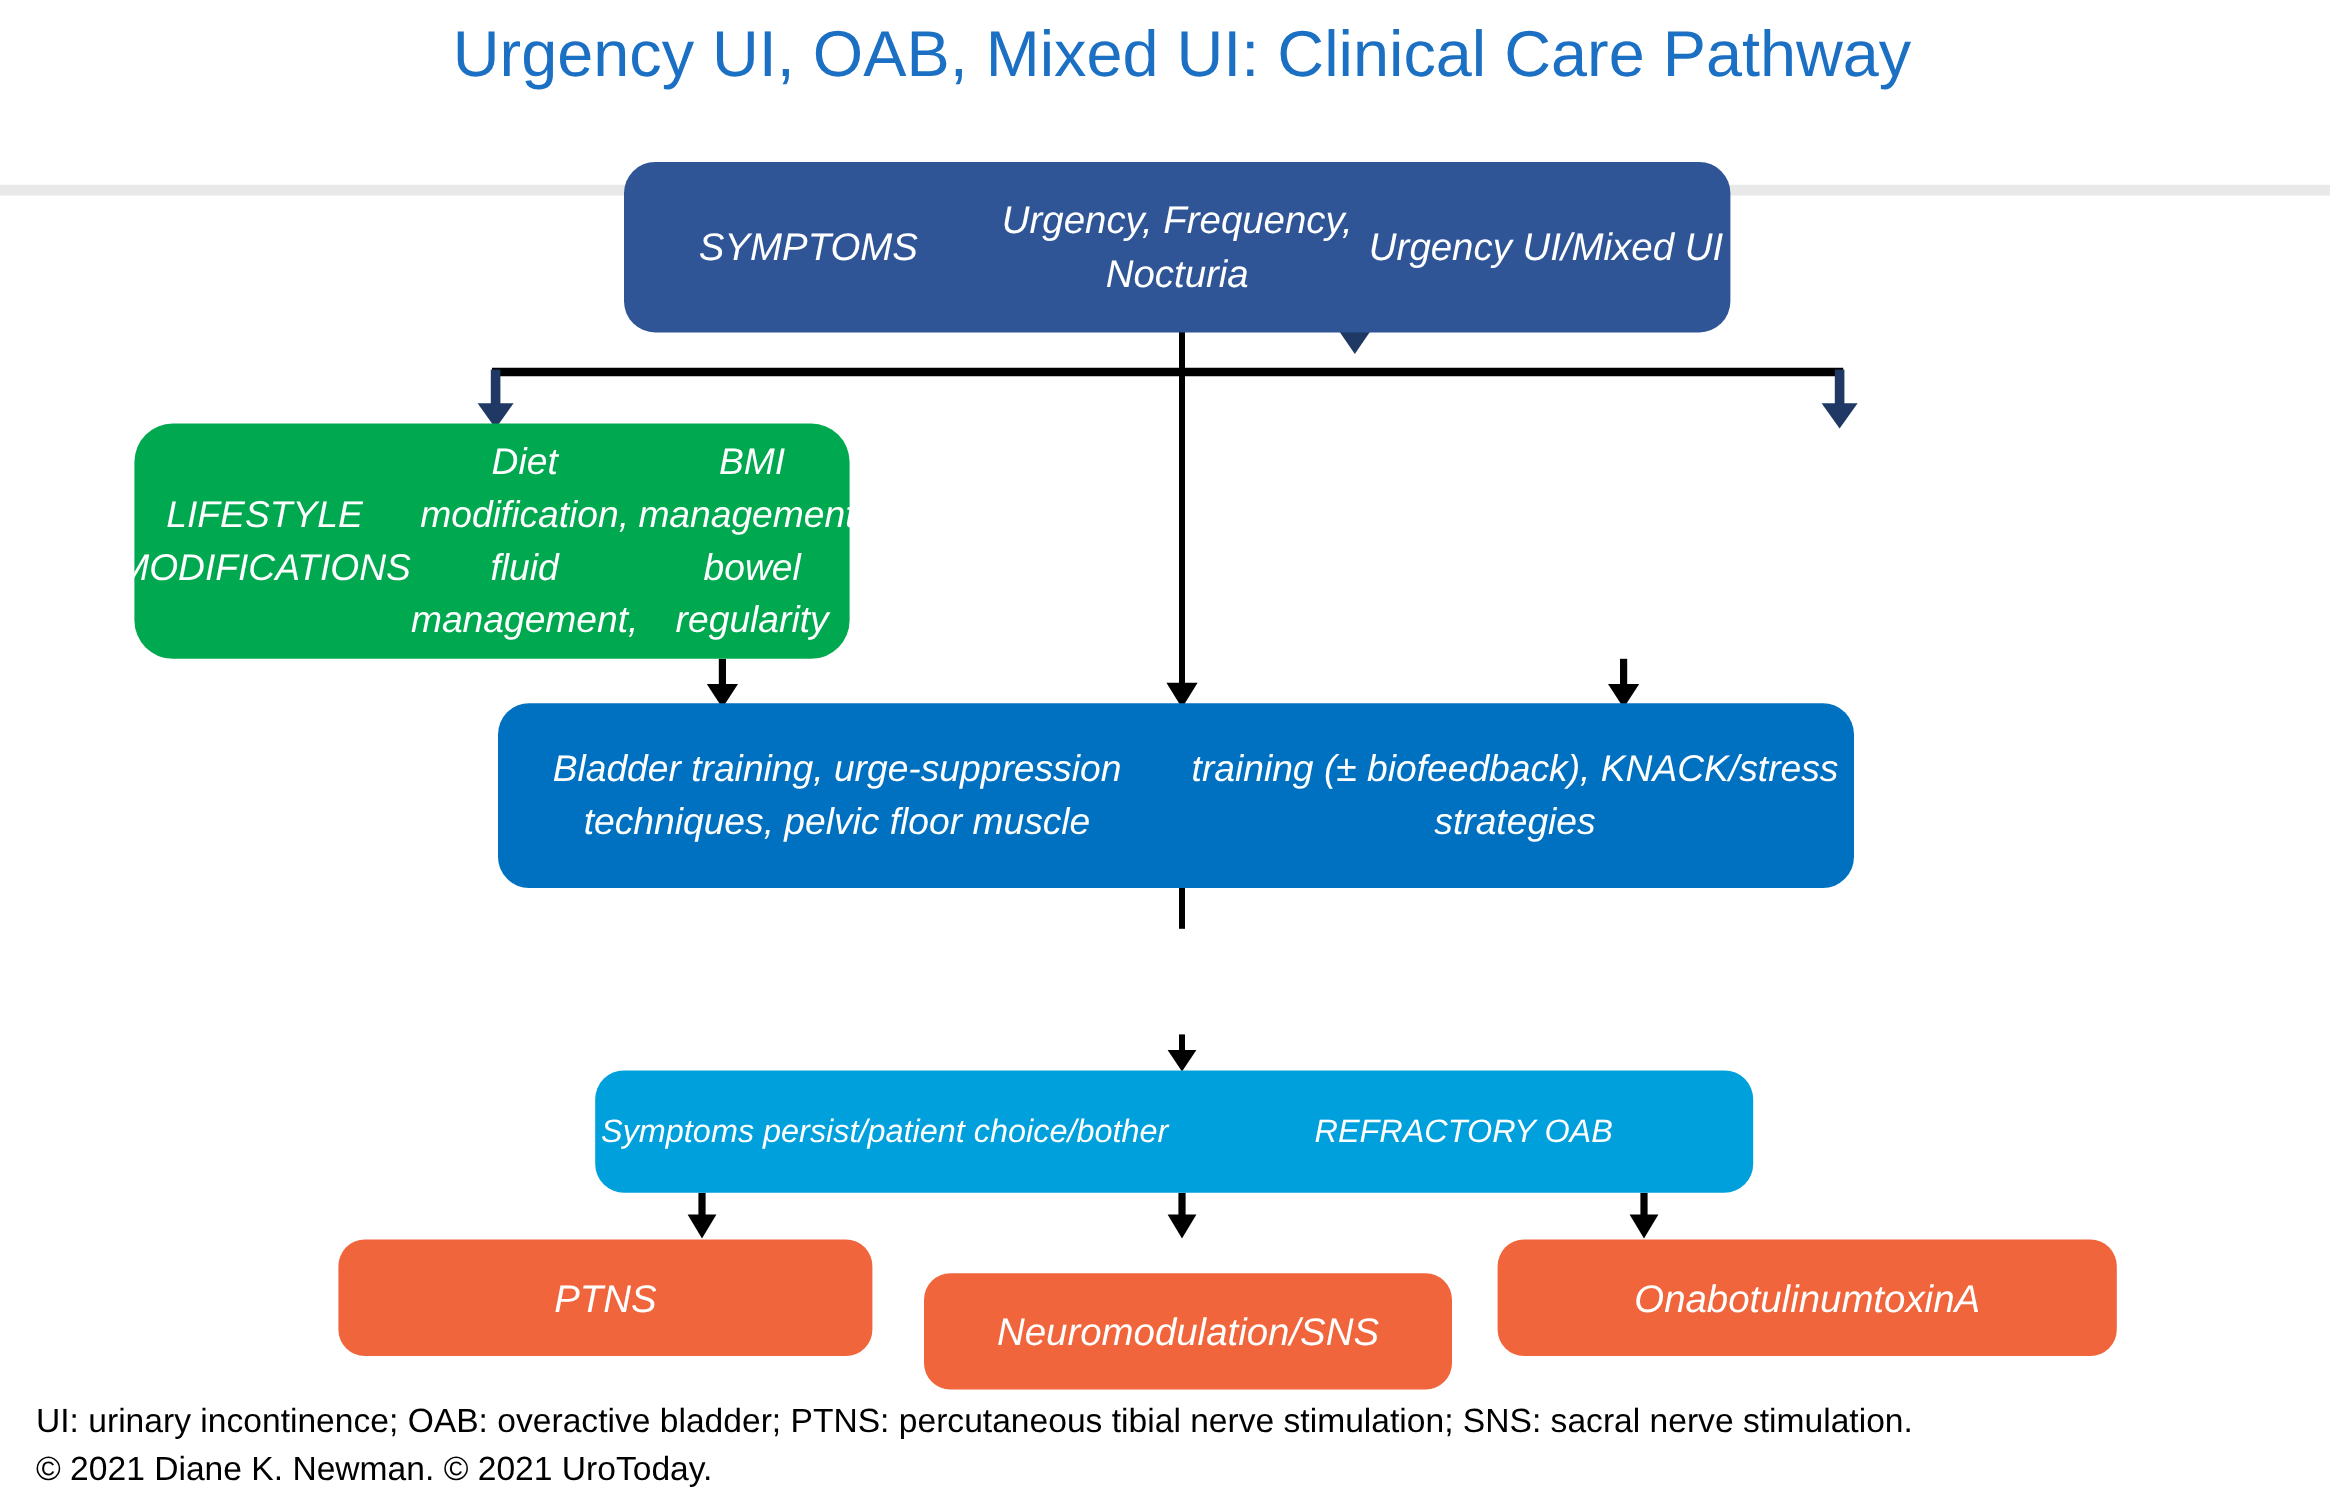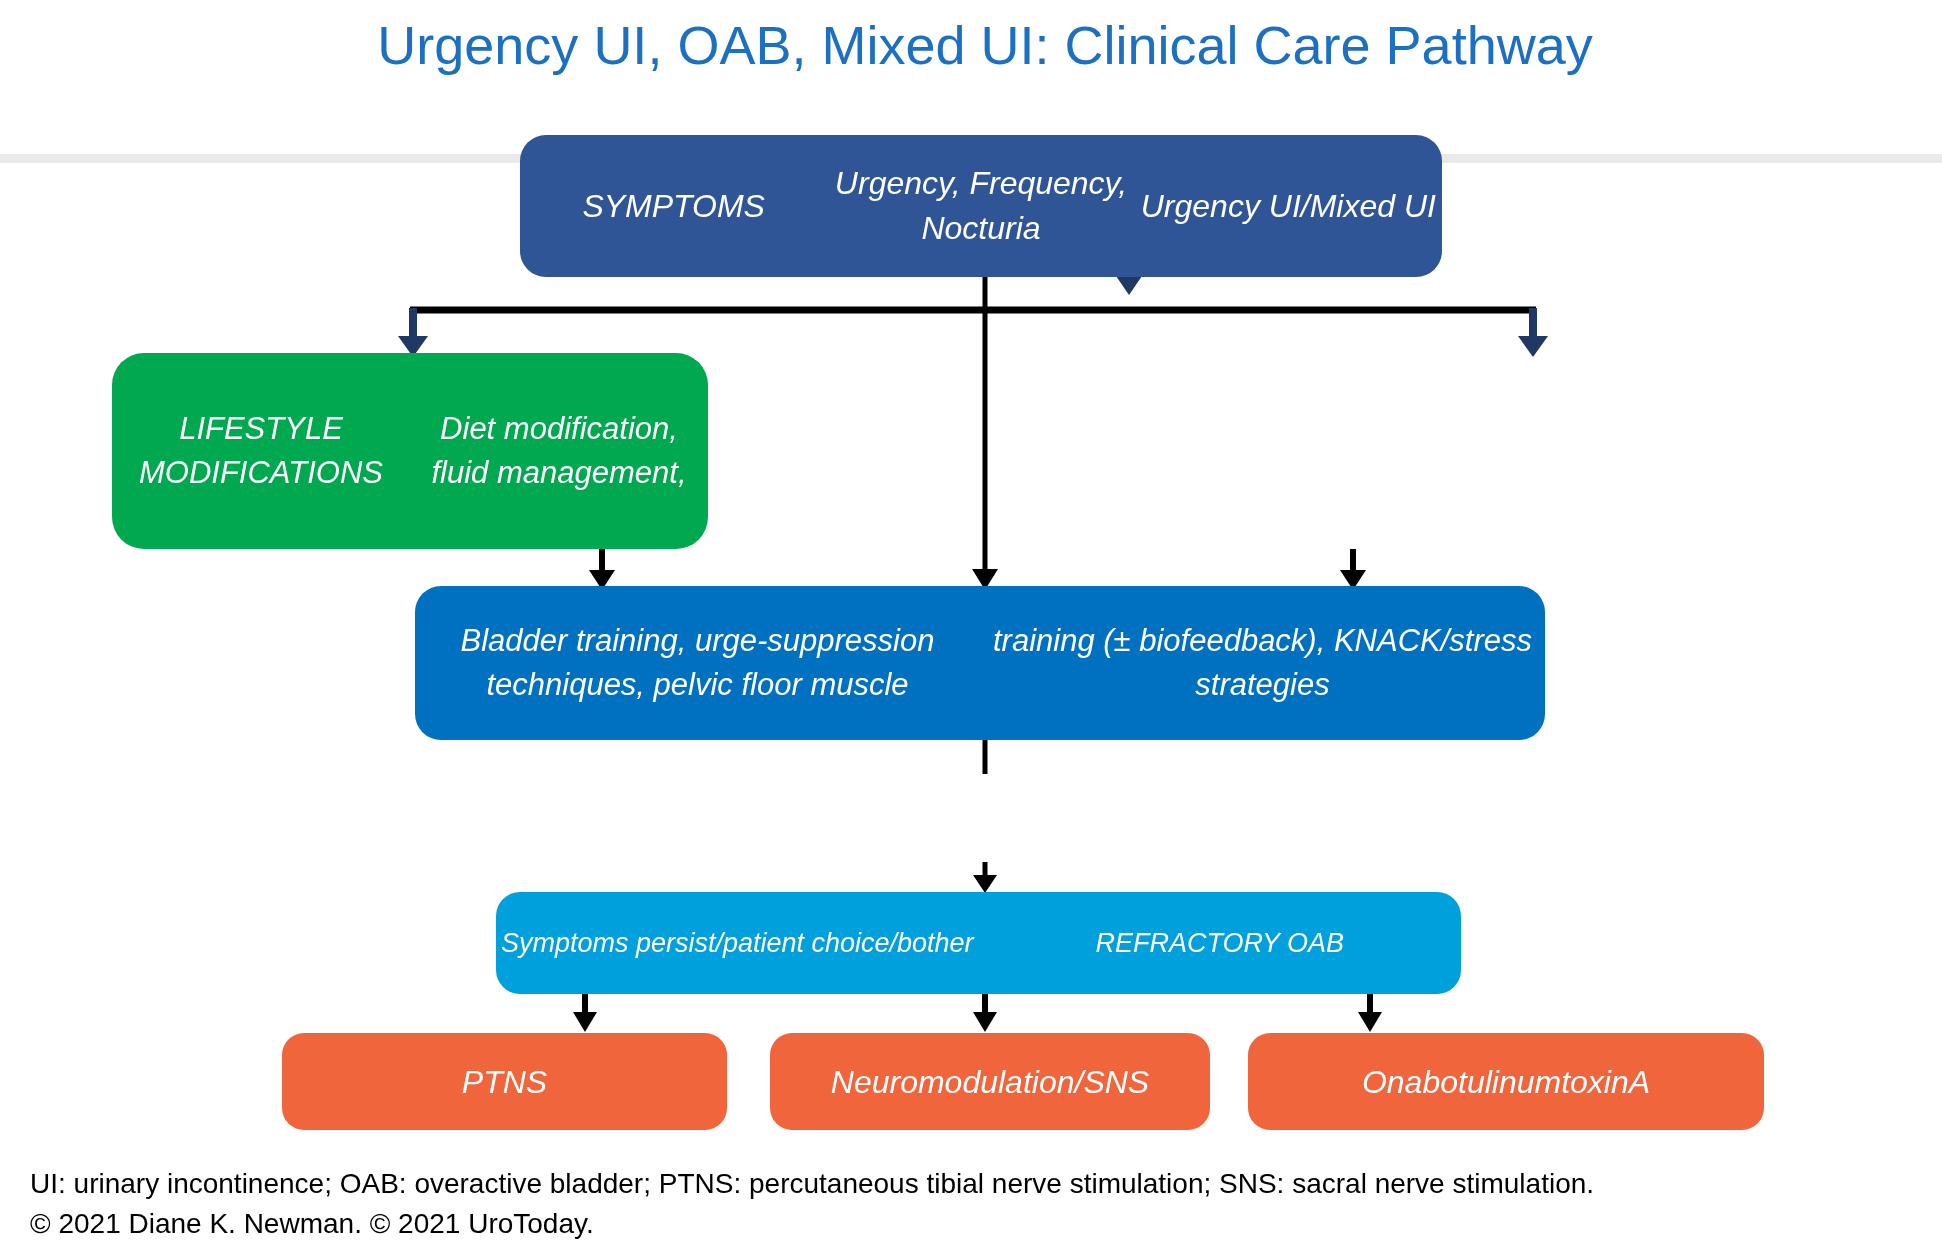--- a/index.html
+++ b/index.html
@@ -39,21 +39,21 @@
     position:absolute; z-index:2; left:385px; top:778px; width:1200px; text-align:center;
     color:var(--text-black); font-size:33px; line-height:41px;
   }
 
   .node-refractory { left:496px;  top:892px; width:965px;  height:102px; background:var(--cyan);   border-radius:24px; }
   .node-refractory .ln { font-size:27px; line-height:44px; }
 
   .node-orange { top:1033px; height:97px; background:var(--orange); border-radius:22px; }
   .node-orange .ln { font-size:32px; line-height:36px;text-align:center; }
   .node-ptns  { left:282px;  width:445px; }
-  .node-neuro { left:770px;  width:440px; }
+  .node-neuro { left:770px;  width:440px;margin-top:28px; }
   .node-onab  { left:1248px; width:516px; }
 
   .footer {
     position:absolute; z-index:2; left:30px; top:1164px; width:1880px;
     color:var(--text-black); font-size:28px; line-height:40px; text-align:left;
   }
 </style>
 </head>
 <body>
 
@@ -113,20 +113,21 @@
 
   <div class="node node-symptoms">
     <div class="ln">SYMPTOMS</div>
     <div class="ln">Urgency, Frequency, Nocturia</div>
     <div class="ln">Urgency UI/Mixed UI</div>
   </div>
 
   <div class="node node-lifestyle">
     <div class="ln">LIFESTYLE MODIFICATIONS</div>
     <div class="ln">Diet modification, fluid management,</div>
+    <div class="ln">BMI management, bowel regularity</div>
   </div>
 
 
   <div class="node node-behavioral">
     <div class="ln">Bladder training, urge-suppression techniques, pelvic floor muscle</div>
     <div class="ln">training (± biofeedback), KNACK/stress strategies</div>
   </div>
 
 
   <div class="node node-refractory">

